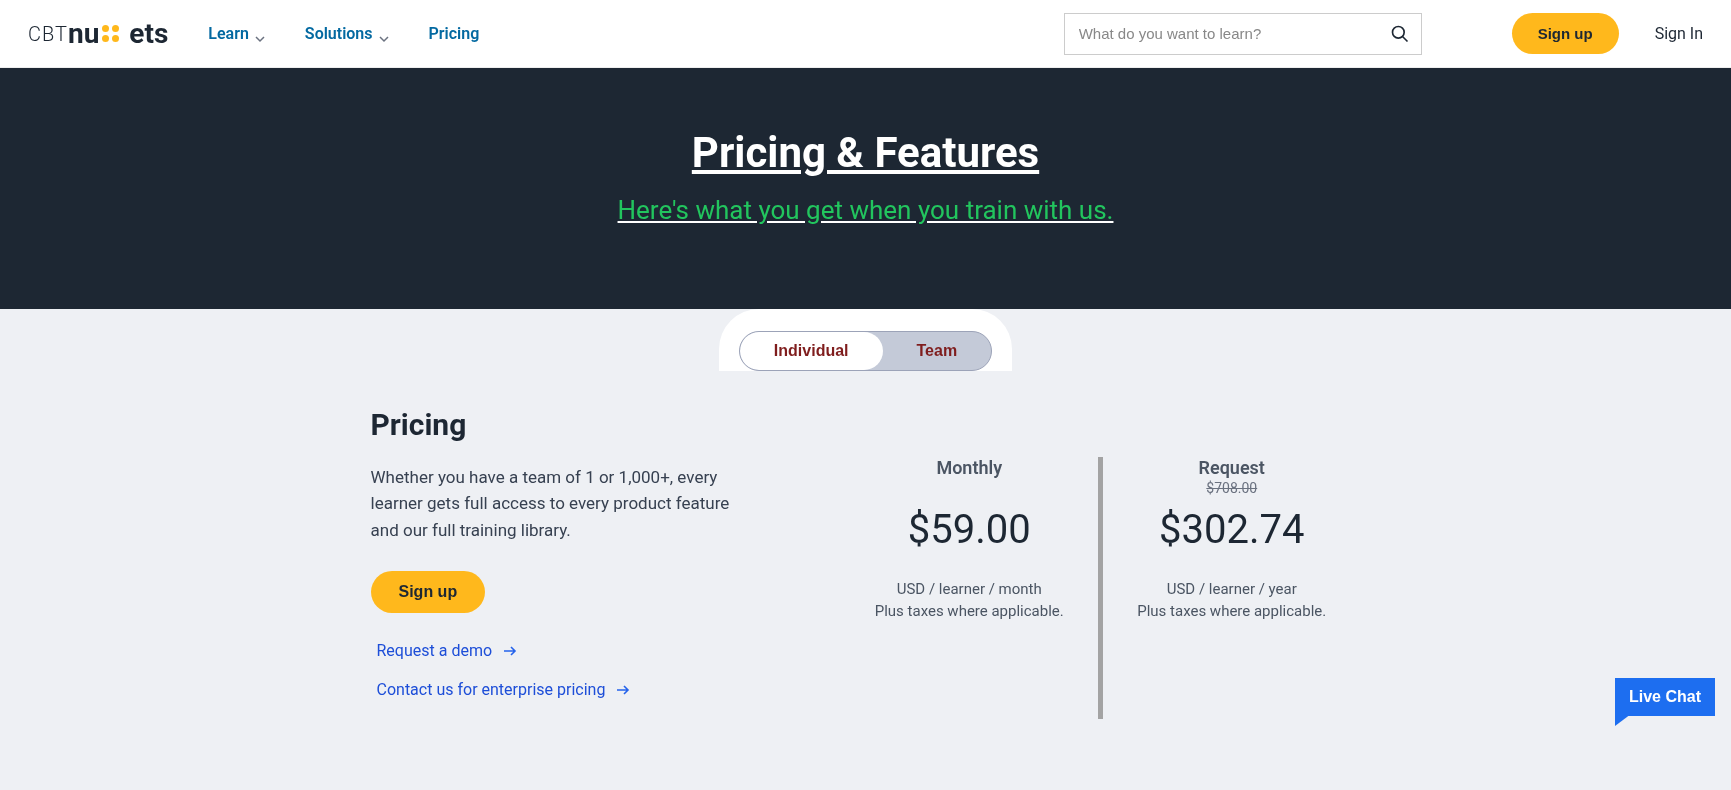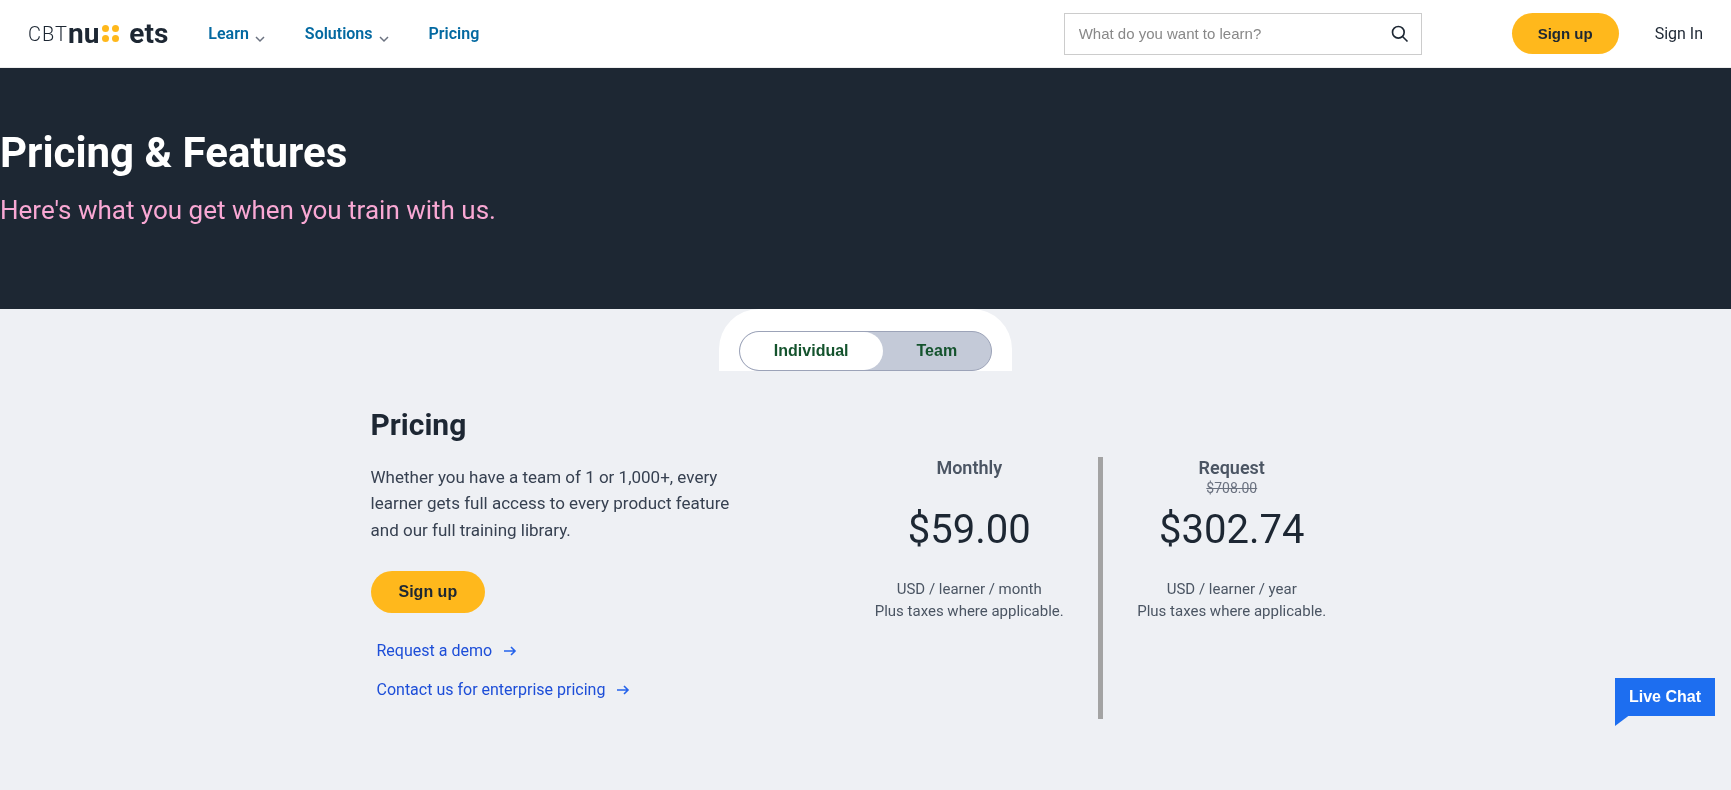--- a/index.html
+++ b/index.html
@@ -23,29 +23,29 @@
 
 .search-wrap { position: relative; width: 358px; margin-right: 90px; }
 .search-input { width: 100%; height: 42px; border: 1px solid #ccc; padding: 0 44px 0 14px; font-size: 15px; outline: none; }
 .search-input::placeholder { color: #888; }
 .search-icon { position: absolute; right: 12px; top: 50%; transform: translateY(-50%); width: 20px; height: 20px; }
 
 .btn-signup { background: #ffb81c; color: #1d2733; border: none; padding: 12px 26px; font-size: 15px; font-weight: 700; border-radius: 22px; cursor: pointer; margin-right: 36px; }
 .signin-link { font-size: 16px; color: #1d2733; cursor: pointer; }
 
 
-.hero { background: #1d2733; color: #fff; padding: 60px 0 120px; position: relative; }
+.hero { background: #1d2733; color: #fff; text-align: center; padding: 60px 16px 120px; position: relative; text-decoration: underline; }
 .hero h1 { font-size: 42px; font-weight: 700; margin-bottom: 18px; }
-.hero p { font-size: 26px; font-weight: 400; color: #f9a8d4; }
+.hero p { font-size: 26px; font-weight: 400; color: #22c55e; }
 
 
 .toggle-wrap { display: flex; justify-content: center; margin-top: -36px; position: relative; z-index: 5; }
 .toggle-bg { background: #fff; padding: 22px 20px 0; border-radius: 40px 40px 0 0; }
 .toggle { display: flex; border: 1px solid #9ca3b8; border-radius: 22px; overflow: hidden; background: #c4cad8; }
-.toggle-btn { border: none; padding: 10px 34px; font-size: 16px; font-weight: 700; cursor: pointer; background: transparent; color: #14532d; }
+.toggle-btn { border: none; padding: 10px 34px; font-size: 16px; font-weight: 700; cursor: pointer; background: transparent; color: #7f1d1d; }
 .toggle-btn.active { background: #fff; border-radius: 22px; }
 
 
 .pricing-section { background: #eef0f4; padding: 36px 0 80px; }
 .container { max-width: 1010px; margin: 0 auto; padding: 0 10px; }
 .pricing-row { display: flex; gap: 40px; }
 .pricing-left { flex: 0 0 430px; }
 .pricing-left h2 { font-size: 30px; font-weight: 700; margin-bottom: 22px; }
 .pricing-left p { font-size: 17px; line-height: 1.55; color: #374151; margin-bottom: 28px; max-width: 360px; }
 .btn-signup2 { background: #ffb81c; color: #1d2733; border: none; padding: 12px 28px; font-size: 16px; font-weight: 700; border-radius: 22px; cursor: pointer; display: inline-block; margin-bottom: 28px; }

